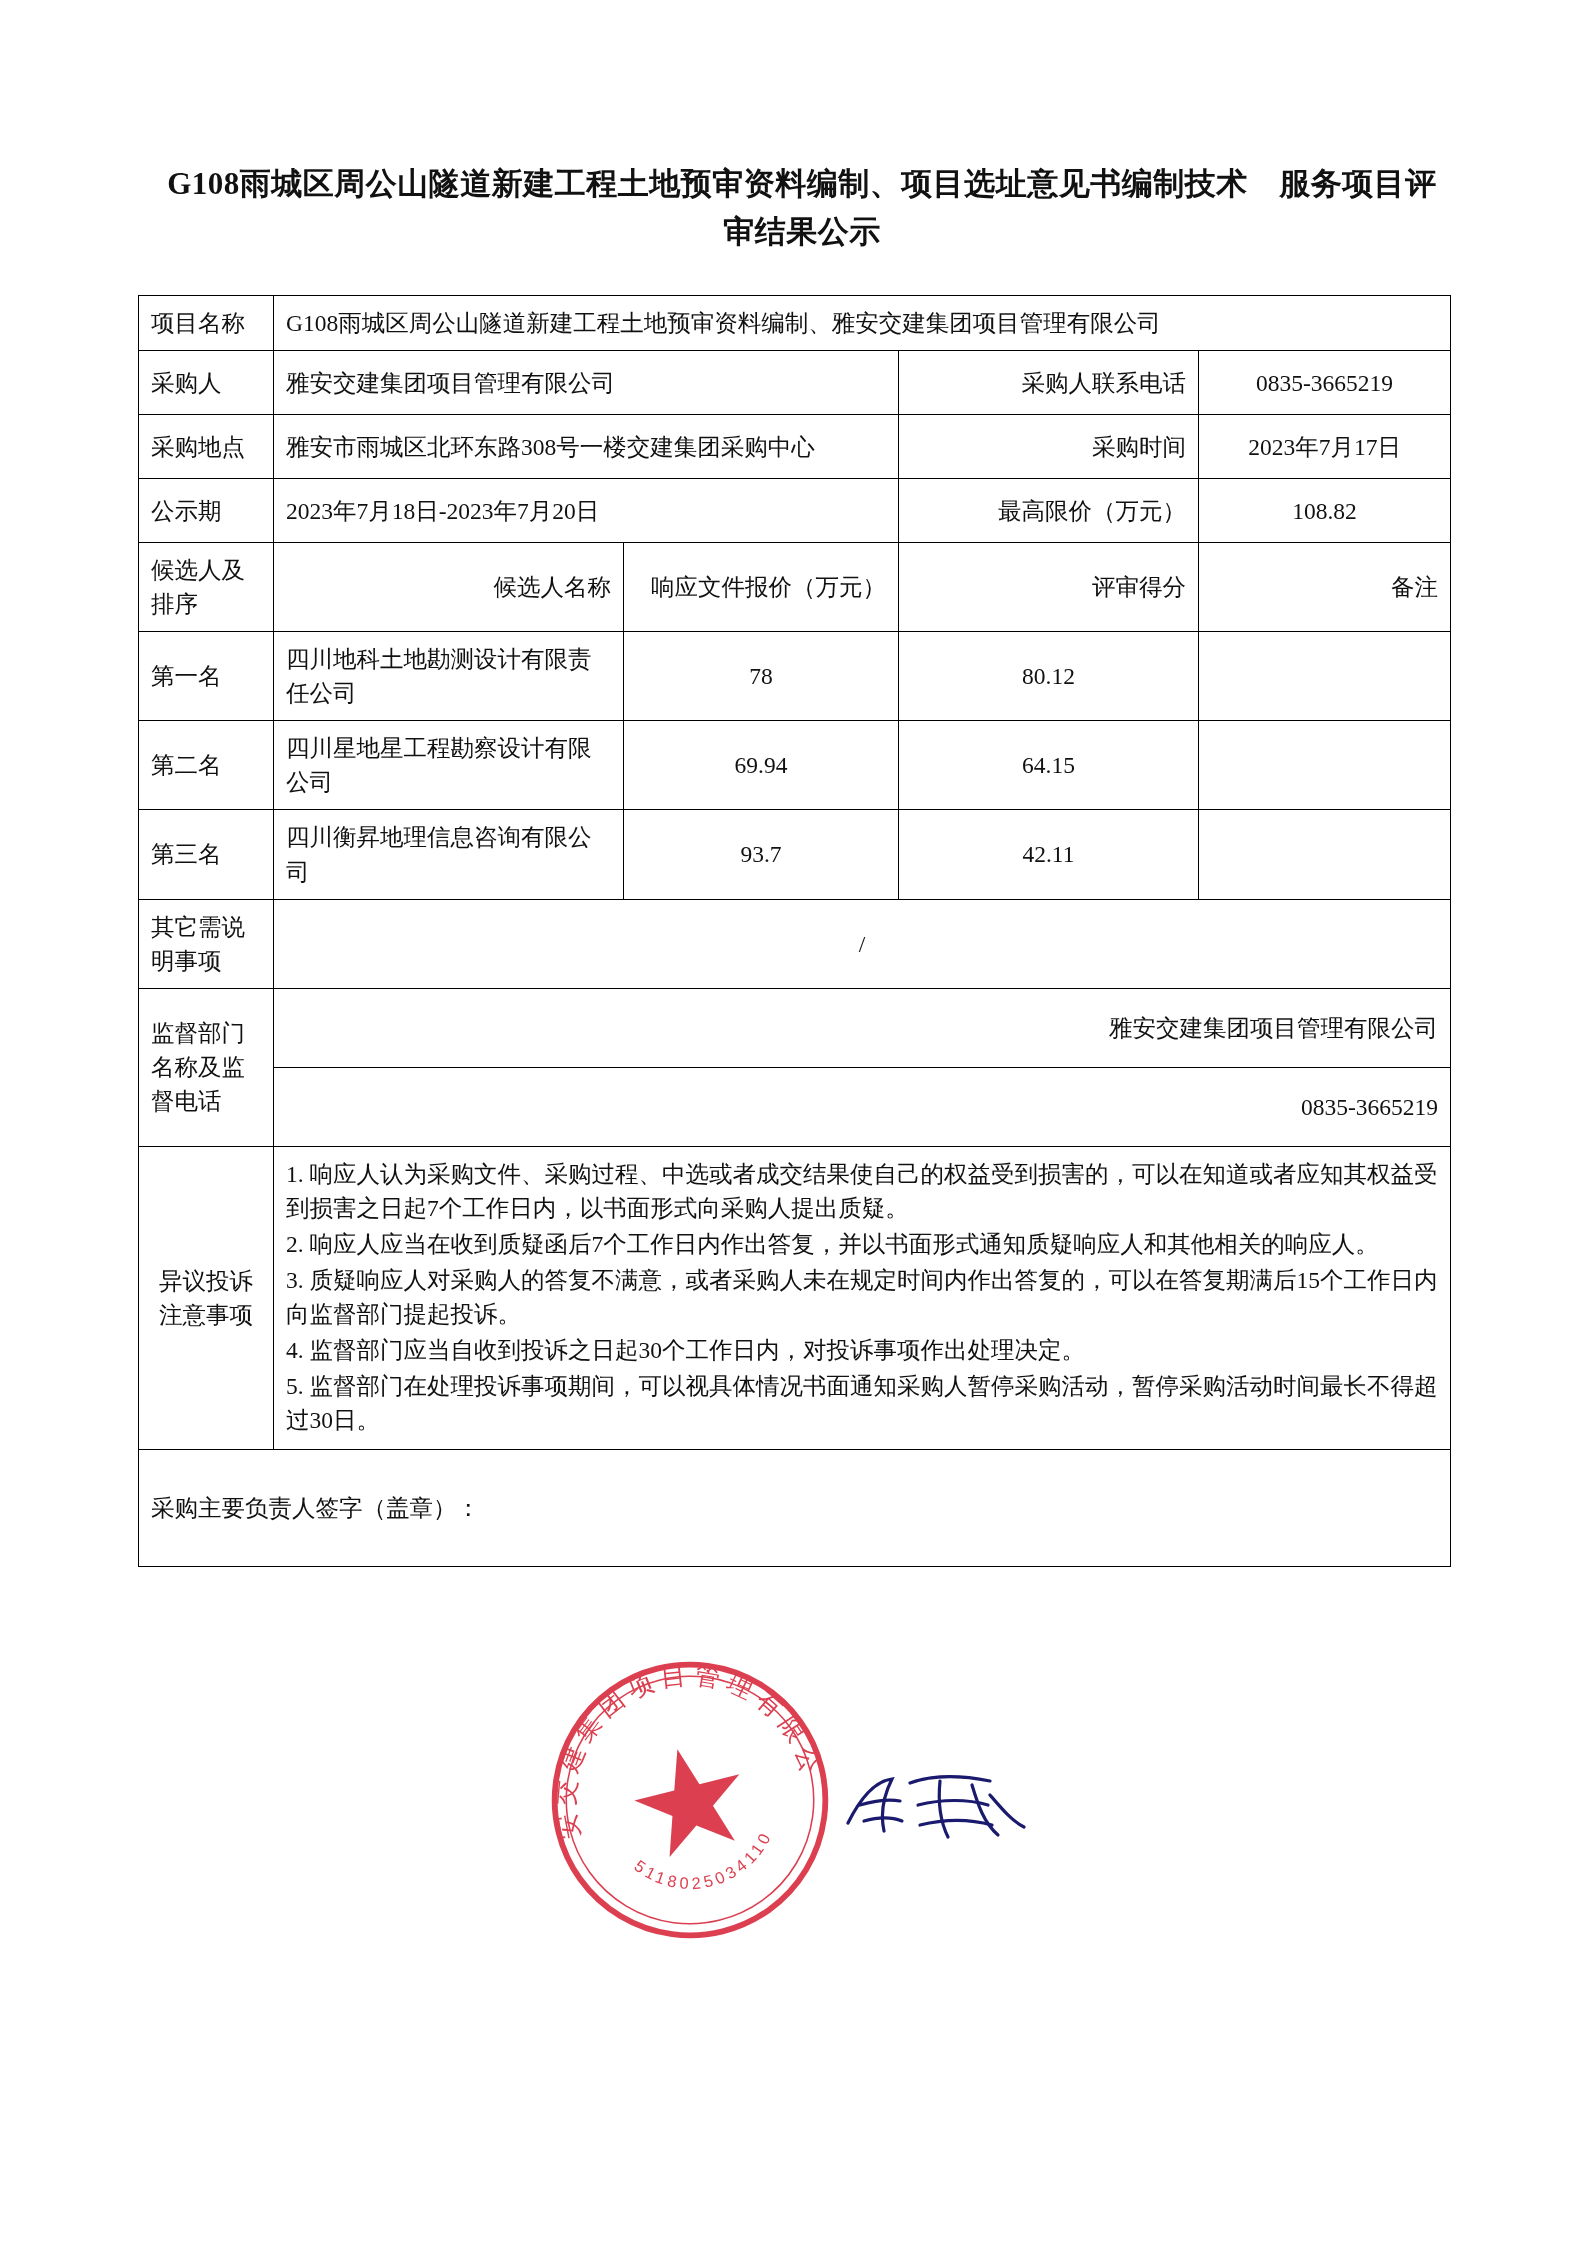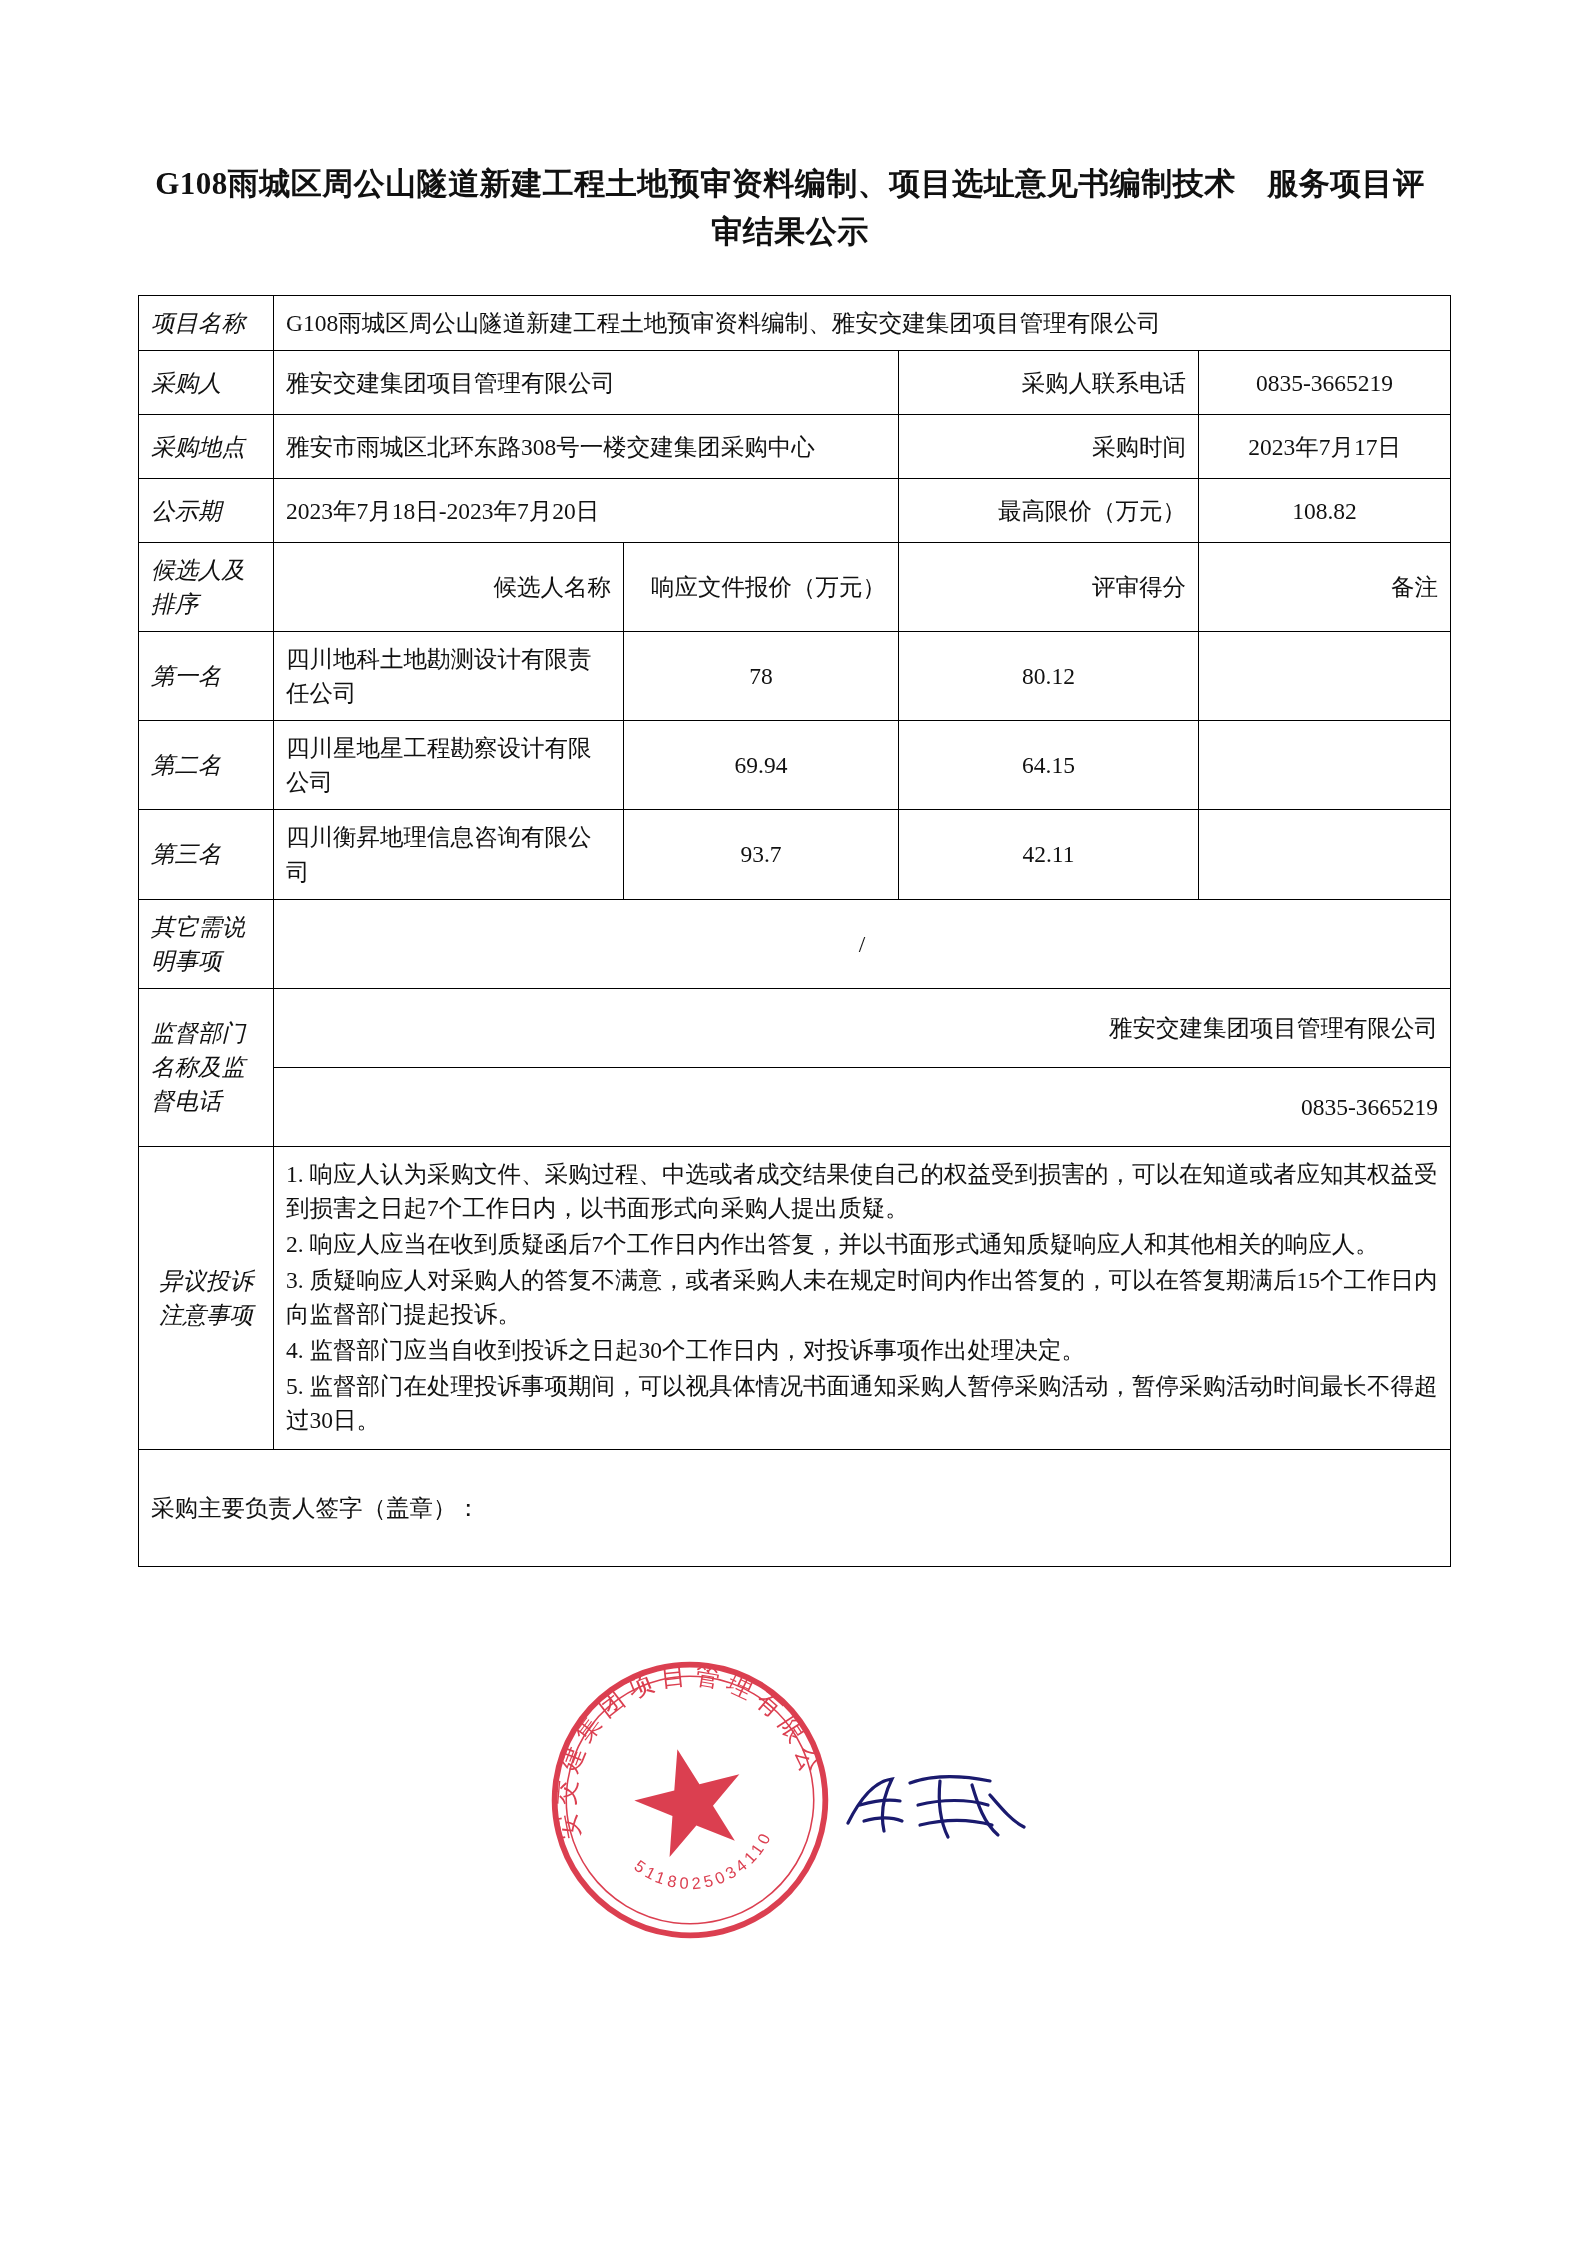--- a/index.html
+++ b/index.html
@@ -16,21 +16,21 @@
     overflow: hidden;
   }
   .page {
     position: absolute;
     left: 0; top: 0;
     width: 1587px;
     height: 2244px;
   }
   .doc-title {
     position: absolute;
-    left: 140px;
+    left: 152px;
     top: 160px;
     width: 1300px;
     text-align: center;
     font-size: 31px;
     font-weight: bold;
     line-height: 1.55;
     letter-spacing: 0.5px;
   }
   table.main {
     position: absolute;
@@ -44,21 +44,20 @@
     border: 1.5px solid #000000;
     padding: 10px 12px;
     font-size: 23.5px;
     line-height: 1.45;
     vertical-align: middle;
   }
   .lbl {
     width: 135px;
     text-align: left;
     white-space: normal;
-    font-style: italic;
   }
   .ctr { text-align: right; }
   .num { text-align: center; font-family: "Liberation Serif", serif; }
   .tall { height: 64px; }
   .notes-cell {
     font-size: 23px;
     line-height: 1.72;
     text-align: left;
     vertical-align: top;
     padding: 170px 18px 130px 18px;

